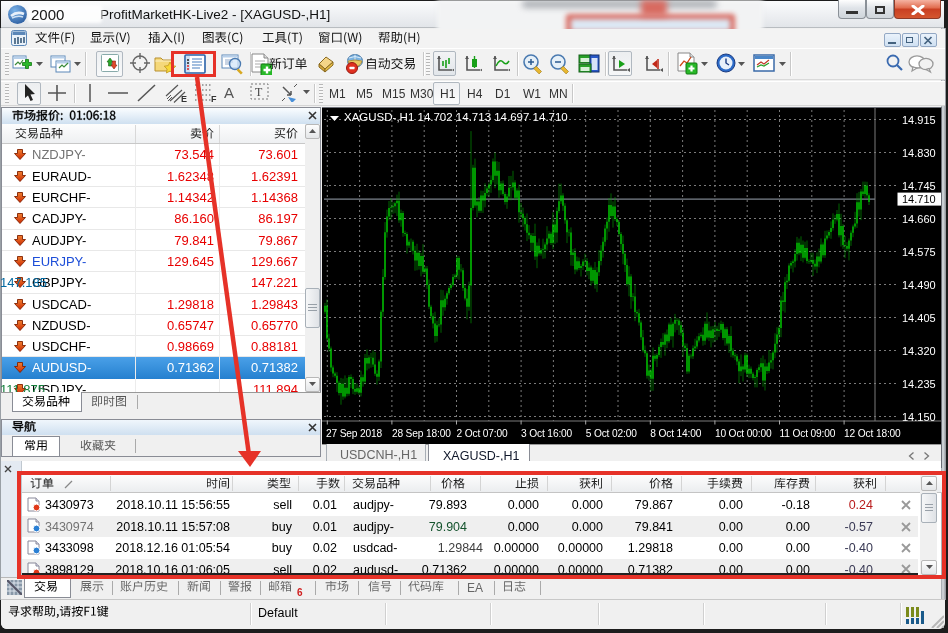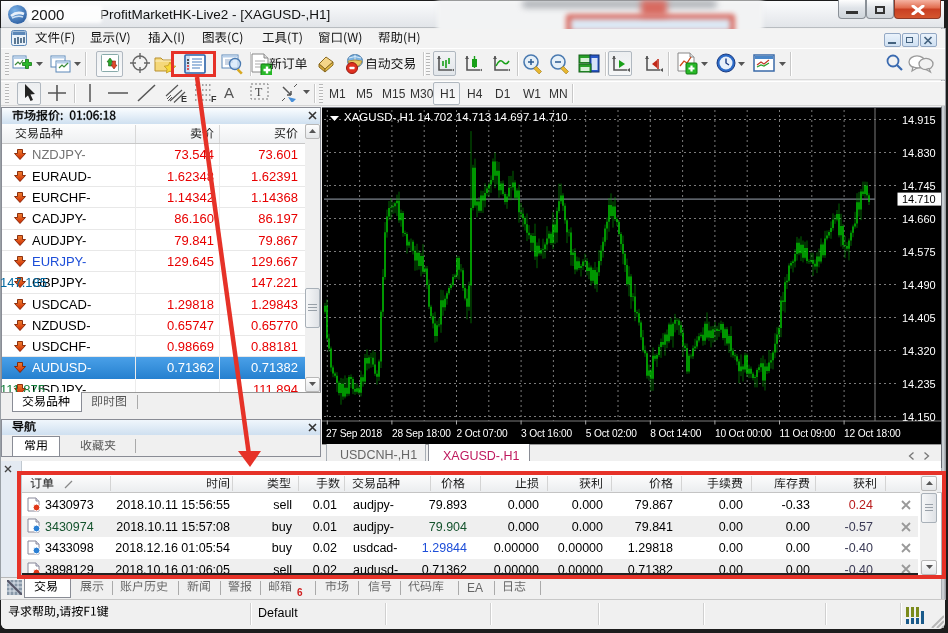--- a/index.html
+++ b/index.html
@@ -601,21 +601,21 @@
 <text x="522.1" y="329.0" font-family="Liberation Sans" font-size="10.2" letter-spacing="-0.15" fill="#fff">12 Oct 18:00</text>
 <path d="M8 8 l9 0 l-4.5 5 z" fill="#fff"></path>
 <text x="22" y="13" font-family="Liberation Sans" font-size="11.5" fill="#fff">XAGUSD-,H1  14.702 14.713 14.697 14.710</text>
 </svg>
 
 <div class="ab" style="left:322px;top:444px;width:619px;height:24px;background:#f0f0f0;border-top:1px solid #999"></div>
 <div class="ab" style="left:326px;top:444px;width:100px;height:20px;background:#efefef;border:1px solid #a8aeb5;border-top:none;"></div>
 <div style="position:absolute;left:340px;top:448px;font:400 12.5px 'Liberation Sans',sans-serif;color:#666;white-space:pre;letter-spacing:0">USDCNH-,H1</div>
 
 <div class="ab" style="left:428px;top:444px;width:102px;height:23px;background:#fff;border:1px solid #898c95;border-top:none"></div>
-<div style="position:absolute;left:443px;top:449px;font:400 12.5px 'Liberation Sans',sans-serif;color:#be185d;white-space:pre;letter-spacing:0">XAGUSD-,H1</div>
+<div style="position:absolute;left:443px;top:449px;font:400 12.5px 'Liberation Sans',sans-serif;color:#0f172a;white-space:pre;letter-spacing:0">XAGUSD-,H1</div>
 
 <svg class="ab" style="left:908px;top:452px" width="7" height="8">
     <path d="M5.5 0.5 L1.5 4 L5.5 7.5" stroke="#777" stroke-width="1.3" fill="none"></path>
   </svg>
 <svg class="ab" style="left:923px;top:452px" width="7" height="8">
     <path d="M1.5 0.5 L5.5 4 L1.5 7.5" stroke="#777" stroke-width="1.3" fill="none"></path>
   </svg>
 <div class="ab" style="left:1px;top:461px;width:940px;height:117px;background:#fff"></div>
 <div class="ab" style="left:1px;top:461px;width:21px;height:137px;background:#e4eaf2;border-right:1px solid #c0c8d0"></div>
 <svg class="ab" style="left:4px;top:465px" width="8" height="8">
@@ -703,34 +703,34 @@
 <div style="position:absolute;right:481px;top:498.0px;font:400 12.5px 'Liberation Sans',sans-serif;color:#000;white-space:pre">79.893</div>
 
 <div style="position:absolute;right:409px;top:498.0px;font:400 12.5px 'Liberation Sans',sans-serif;color:#000;white-space:pre">0.000</div>
 
 <div style="position:absolute;right:345px;top:498.0px;font:400 12.5px 'Liberation Sans',sans-serif;color:#000;white-space:pre">0.000</div>
 
 <div style="position:absolute;right:275px;top:498.0px;font:400 12.5px 'Liberation Sans',sans-serif;color:#000;white-space:pre">79.867</div>
 
 <div style="position:absolute;right:205px;top:498.0px;font:400 12.5px 'Liberation Sans',sans-serif;color:#000;white-space:pre">0.00</div>
 
-<div style="position:absolute;right:138px;top:498.0px;font:400 12.5px 'Liberation Sans',sans-serif;color:#000;white-space:pre">-0.33</div>
+<div style="position:absolute;right:138px;top:498.0px;font:400 12.5px 'Liberation Sans',sans-serif;color:#000;white-space:pre">-0.18</div>
 
 <div style="position:absolute;right:75px;top:498.0px;font:400 12.5px 'Liberation Sans',sans-serif;color:#b91c1c;white-space:pre">0.24</div>
 
 <svg class="ab" style="left:901px;top:500px" width="10" height="10">
     <path d="M1 1 L9 9 M9 1 L1 9" stroke="#999" stroke-width="1.8"></path>
   </svg>
 <div class="ab" style="left:22px;top:515.5px;width:896px;height:21.5px;background:#efefef"></div>
 <svg class="ab" style="left:27px;top:518px" width="14" height="15" viewBox="0 0 14 15">
     <path d="M1 1 h8 l3 3 v10 h-11z" fill="#fff" stroke="#889"></path>
     <path d="M9 1 v3 h3" fill="#dde" stroke="#889"></path>
     <circle cx="9.5" cy="10.5" r="3.4" fill="#2a7fd4" stroke="#fff"></circle>
   </svg>
-<div style="position:absolute;left:45px;top:519.5px;font:400 12.5px 'Liberation Sans',sans-serif;color:#14532d;white-space:pre;letter-spacing:0">3430974</div>
+<div style="position:absolute;left:45px;top:519.5px;font:400 12.5px 'Liberation Sans',sans-serif;color:#737373;white-space:pre;letter-spacing:0">3430974</div>
 
 <div style="position:absolute;right:718px;top:519.5px;font:400 12.5px 'Liberation Sans',sans-serif;color:#000;white-space:pre">2018.10.11 15:57:08</div>
 
 <div style="position:absolute;right:656px;top:519.5px;font:400 12.5px 'Liberation Sans',sans-serif;color:#000;white-space:pre">buy</div>
 
 <div style="position:absolute;right:611px;top:519.5px;font:400 12.5px 'Liberation Sans',sans-serif;color:#000;white-space:pre">0.01</div>
 
 <div style="position:absolute;left:353px;top:519.5px;font:400 12.5px 'Liberation Sans',sans-serif;color:#000;white-space:pre;letter-spacing:0">audjpy-</div>
 
 <div style="position:absolute;right:481px;top:519.5px;font:400 12.5px 'Liberation Sans',sans-serif;color:#14532d;white-space:pre">79.904</div>
@@ -758,21 +758,21 @@
 <div style="position:absolute;left:45px;top:541.0px;font:400 12.5px 'Liberation Sans',sans-serif;color:#000;white-space:pre;letter-spacing:0">3433098</div>
 
 <div style="position:absolute;right:718px;top:541.0px;font:400 12.5px 'Liberation Sans',sans-serif;color:#000;white-space:pre">2018.12.16 01:05:54</div>
 
 <div style="position:absolute;right:656px;top:541.0px;font:400 12.5px 'Liberation Sans',sans-serif;color:#000;white-space:pre">buy</div>
 
 <div style="position:absolute;right:611px;top:541.0px;font:400 12.5px 'Liberation Sans',sans-serif;color:#000;white-space:pre">0.02</div>
 
 <div style="position:absolute;left:353px;top:541.0px;font:400 12.5px 'Liberation Sans',sans-serif;color:#000;white-space:pre;letter-spacing:0">usdcad-</div>
 
-<div style="position:absolute;right:481px;top:541.0px;font:400 12.5px 'Liberation Sans',sans-serif;color:#1d4ed8;white-space:pre">1.29844</div>
+<div style="position:absolute;right:465px;top:541.0px;font:400 12.5px 'Liberation Sans',sans-serif;color:#404040;white-space:pre">1.29844</div>
 
 <div style="position:absolute;right:409px;top:541.0px;font:400 12.5px 'Liberation Sans',sans-serif;color:#000;white-space:pre">0.00000</div>
 
 <div style="position:absolute;right:345px;top:541.0px;font:400 12.5px 'Liberation Sans',sans-serif;color:#000;white-space:pre">0.00000</div>
 
 <div style="position:absolute;right:275px;top:541.0px;font:400 12.5px 'Liberation Sans',sans-serif;color:#000;white-space:pre">1.29818</div>
 
 <div style="position:absolute;right:205px;top:541.0px;font:400 12.5px 'Liberation Sans',sans-serif;color:#000;white-space:pre">0.00</div>
 
 <div style="position:absolute;right:138px;top:541.0px;font:400 12.5px 'Liberation Sans',sans-serif;color:#000;white-space:pre">0.00</div>

